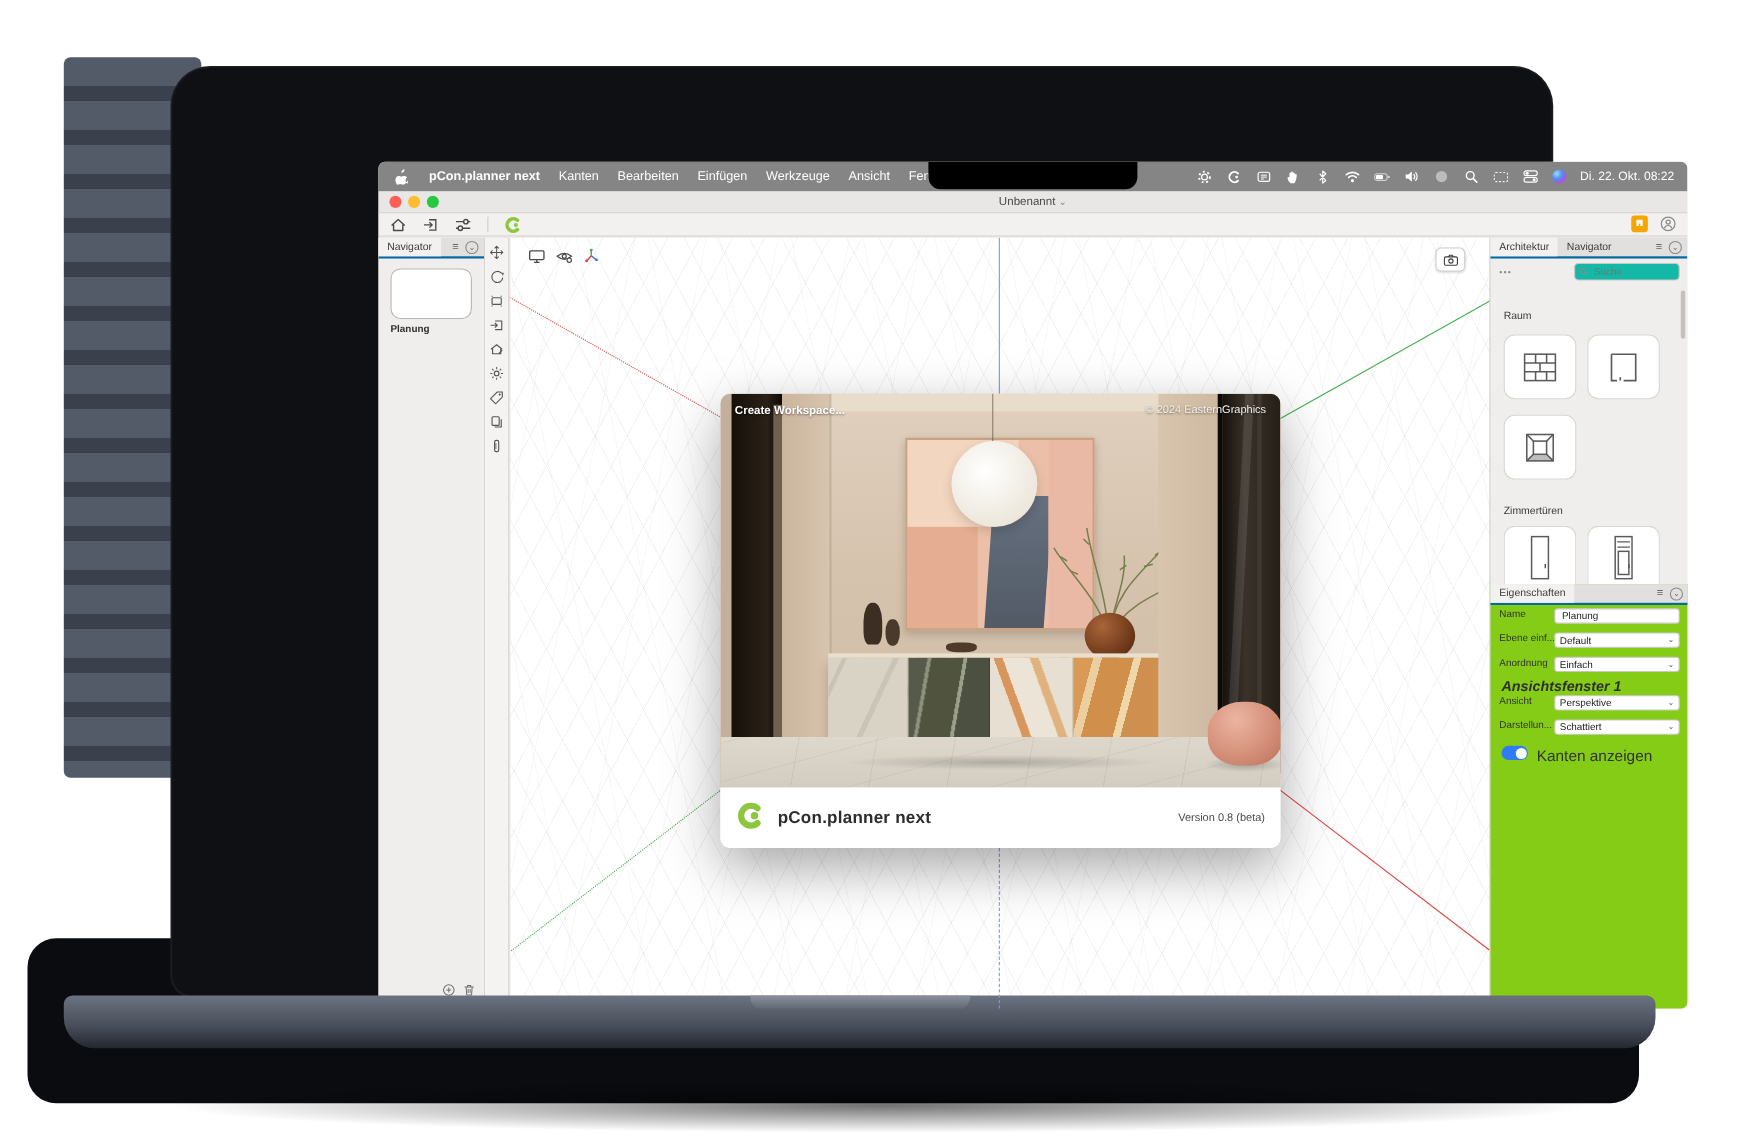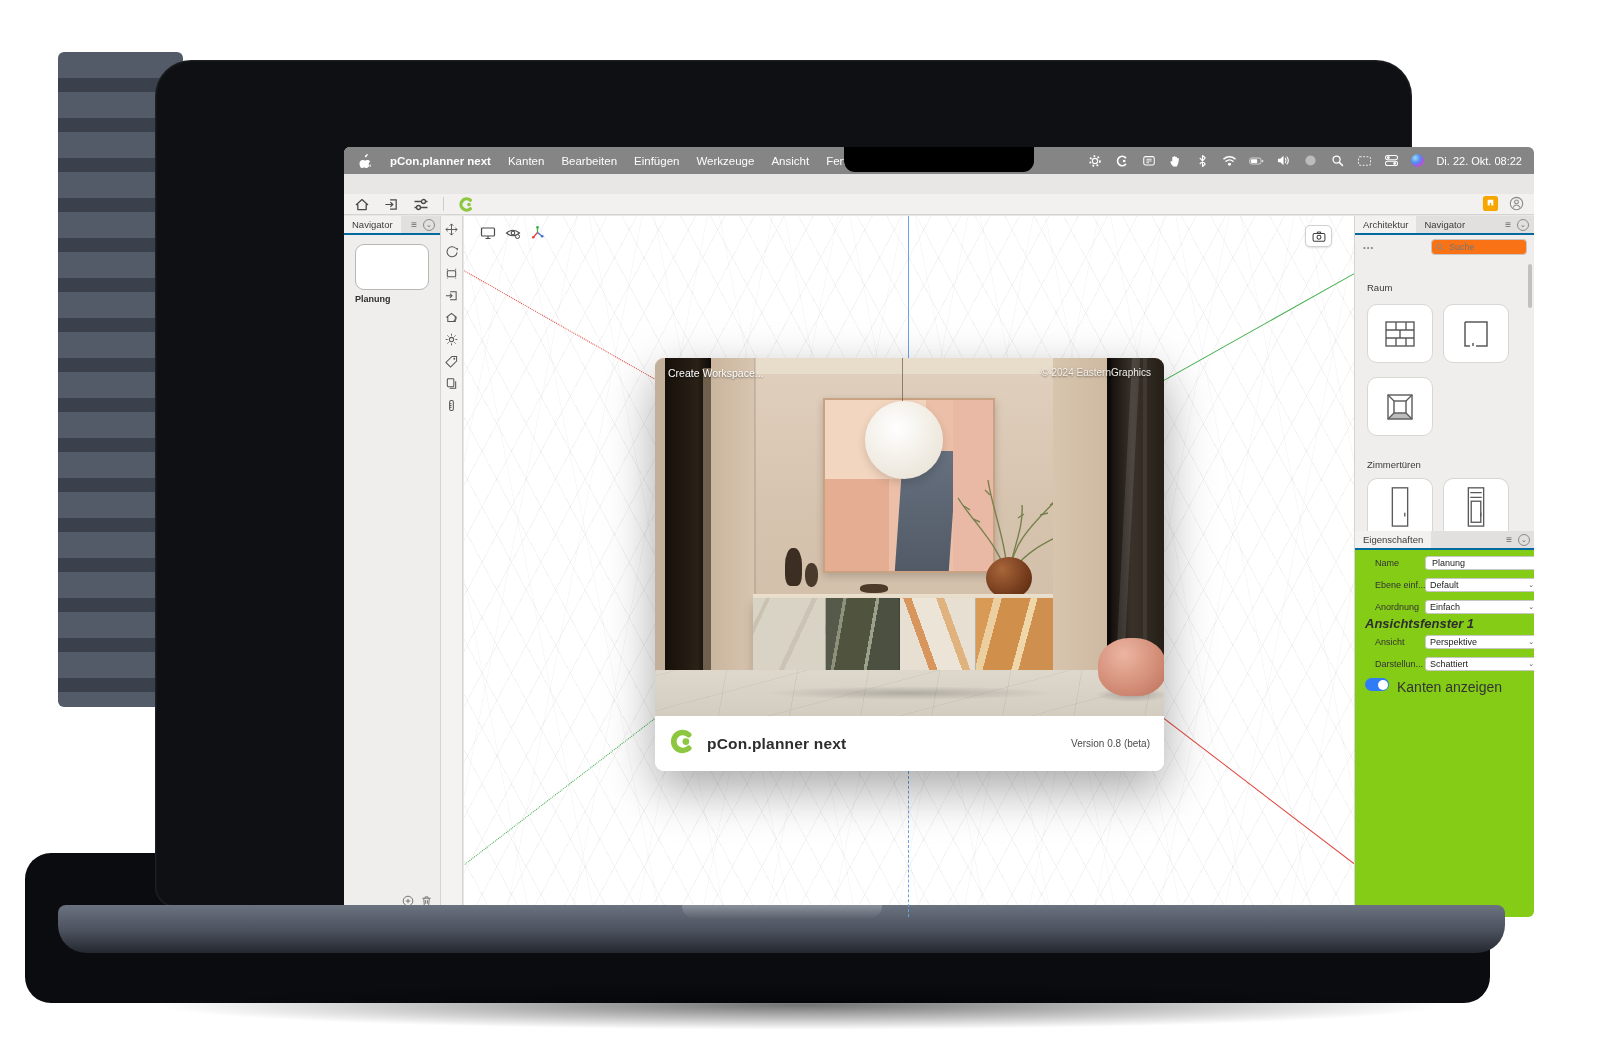--- a/index.html
+++ b/index.html
@@ -64,41 +64,41 @@
      repeating-linear-gradient(79deg, rgba(120,120,120,.05) 0 1px, transparent 1px 64px),
      repeating-linear-gradient(-79deg, rgba(120,120,120,.05) 0 1px, transparent 1px 64px);}
   .axis{z-index:1;transform-origin:left center;height:0;}
   #canvas-ovl{left:16px;top:9px;display:flex;gap:9px;align-items:center;z-index:3;}
   #cam-btn{right:22px;top:9px;width:25px;height:20px;background:#fff;border:1px solid #d2d0cd;border-radius:5px;
     box-shadow:0 1px 2px rgba(0,0,0,.12);display:flex;align-items:center;justify-content:center;z-index:3;}
   
   #splash{left:191px;top:142px;width:509px;height:413px;border-radius:9px;z-index:5;
     box-shadow:0 18px 50px rgba(0,0,0,.35);background:#fff;}
   #splash-img{left:0;top:0;width:509px;height:358px;border-radius:9px 9px 0 0;overflow:hidden;background:#d5c2ad;}
-  #splash-status{left:13px;top:9px;font-size:10.5px;font-weight:normal;color:#fff;text-shadow:0 1px 2px rgba(0,0,0,.5);z-index:30;}
+  #splash-status{left:13px;top:9px;font-size:10.5px;font-weight:bold;color:#fff;text-shadow:0 1px 2px rgba(0,0,0,.5);z-index:30;}
   #splash-copy{right:13px;top:9px;font-size:10px;color:#f4f0ea;text-shadow:0 1px 2px rgba(0,0,0,.5);z-index:30;}
   #splash-footer{left:0;top:358px;width:509px;height:55px;background:#fff;border-radius:0 0 9px 9px;
     display:flex;align-items:center;padding:0 14px;gap:11px;box-sizing:border-box;}
   #splash-product{font-size:15.5px;font-weight:bold;color:#2d2d2d;letter-spacing:.2px;}
   #splash-version{margin-left:auto;font-size:10px;color:#4c4c4c;}
   
   .sc{position:absolute;}
   
   #library{left:1010px;top:0;width:180px;height:701px;background:#efeeec;border-left:1px solid #d6d4d1;box-sizing:border-box;}
   #lib-search-row{left:0;top:18px;width:180px;height:26px;display:flex;align-items:center;padding:0 8px;box-sizing:border-box;}
-  #search-box{margin-left:auto;width:86px;height:14px;background:#f97316;border:1px solid #c9c7c4;border-radius:4px;
+  #search-box{margin-left:auto;width:86px;height:14px;background:#14b8a6;border:1px solid #c9c7c4;border-radius:4px;
     display:flex;align-items:center;padding:0 4px;gap:3px;}
   #search-box input{border:none;outline:none;width:64px;font-size:9px;color:#333;background:transparent;font-family:"Liberation Sans",sans-serif;}
   .lib-sec-title{font-size:9.5px;color:#3a3a3a;}
   .card{width:64px;height:57px;background:#fff;border:1px solid #d9d7d4;border-radius:10px;
     display:flex;align-items:center;justify-content:center;}
   #lib-scrollbar{right:2px;top:48px;width:4px;height:44px;background:#c3c1bd;border-radius:2px;}
   
   #props{left:0;top:315px;width:180px;height:386px;background:#84cc16;}
-  .prop-row{position:absolute;left:12px;width:180px;height:20px;display:flex;align-items:center;}
+  .prop-row{position:absolute;left:0;width:180px;height:20px;display:flex;}
   .prop-label{font-size:9px;color:#333;padding-left:8px;width:50px;white-space:nowrap;overflow:hidden;}
   .prop-input,.prop-select{position:absolute;left:58px;width:114px;height:14px;background:#fff;border:1px solid #c9c7c4;
     border-radius:3px;font-size:9px;color:#222;display:flex;align-items:center;padding:0 4px;box-sizing:border-box;}
   .prop-input input{border:none;outline:none;width:100%;font-size:9px;color:#222;background:transparent;font-family:"Liberation Sans",sans-serif;}
   .prop-select .sel-chev{margin-left:auto;font-size:7px;color:#555;}
   #props-sec-title{left:10px;top:85px;font-size:13px;font-weight:bold;color:#2e2e2e;font-style:italic;}
   #toggle{left:10px;top:147px;width:24px;height:13px;border-radius:7px;background:#2f7cf6;}
   #toggle-knob{right:1.5px;top:1.5px;width:10px;height:10px;border-radius:50%;background:#fff;}
   #toggle-label{left:42px;top:148px;font-size:14px;color:#333;}
 </style>
@@ -201,20 +201,31 @@
                 <circle cx="4.6" cy="3.8" r="1.5" fill="#fff"></circle>
                 <rect x="1.5" y="7.9" width="13" height="4.6" rx="2.3" fill="none" stroke="#fff" stroke-width="1.1"></rect>
                 <circle cx="11.4" cy="10.2" r="1.5" fill="#fff"></circle>
               </svg>
           </span>
           <span id="siri-ball"></span>
           <span style="font-size:11px;">Di. 22. Okt.  08:22</span>
         </div>
       </div>
 
+      <div id="titlebar" class="abs">
+        <div class="abs" style="left:10px;top:4px;display:flex;gap:6px;">
+          <span class="tl" style="background:#ff5f57"></span>
+          <span class="tl" style="background:#febc2e"></span>
+          <span class="tl" style="background:#28c840"></span>
+        </div>
+        <div id="title-center" class="abs">
+          <span>Unbenannt</span>
+          <span style="color:#8b8b8b;font-size:9px;">⌄</span>
+        </div>
+      </div>
 
       <div id="toolbar" class="abs">
         <span class="tb-ic">
           <svg width="16" height="15" viewBox="0 0 16 15">
               <path d="M2 8 8 2.6 14 8M3.8 7.2V12.6h8.4V7.2" fill="none" stroke="#4a4a4a" stroke-width="1.3" stroke-linejoin="round"></path>
             </svg>
         </span>
         <span class="tb-ic">
           <svg width="15" height="15" viewBox="0 0 16 16">
               <path d="M6.5 3H13v10H6.5" fill="none" stroke="#4a4a4a" stroke-width="1.3"></path>

